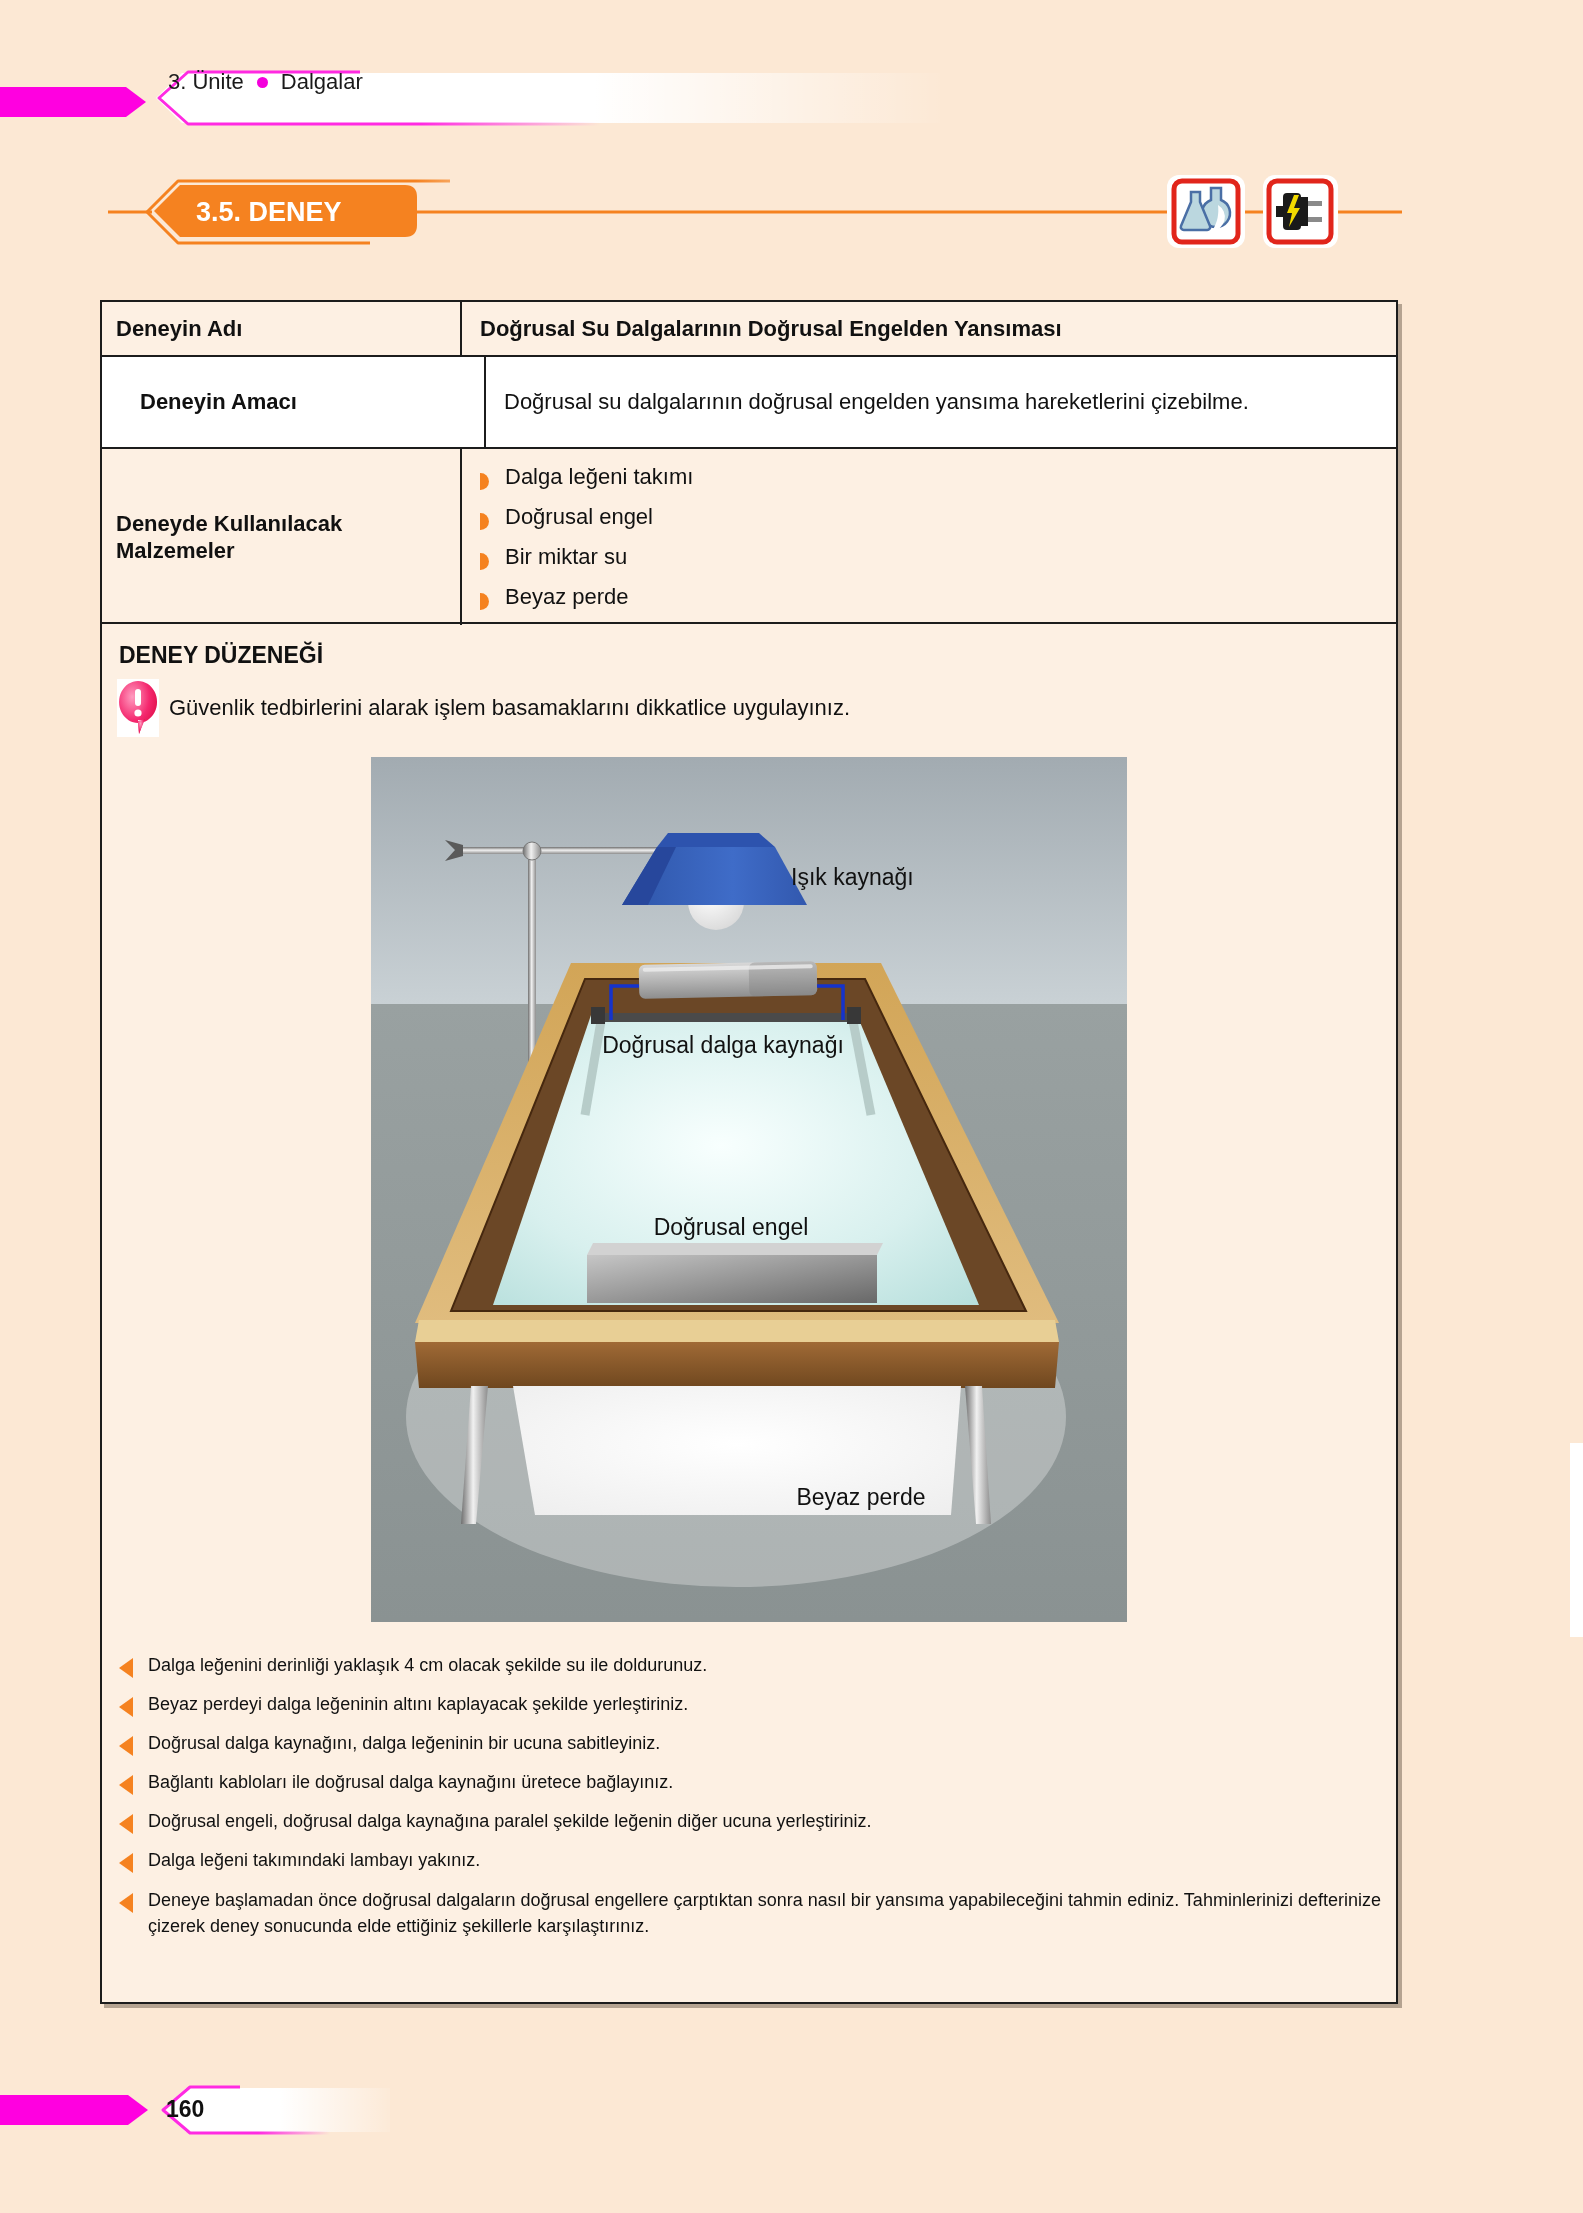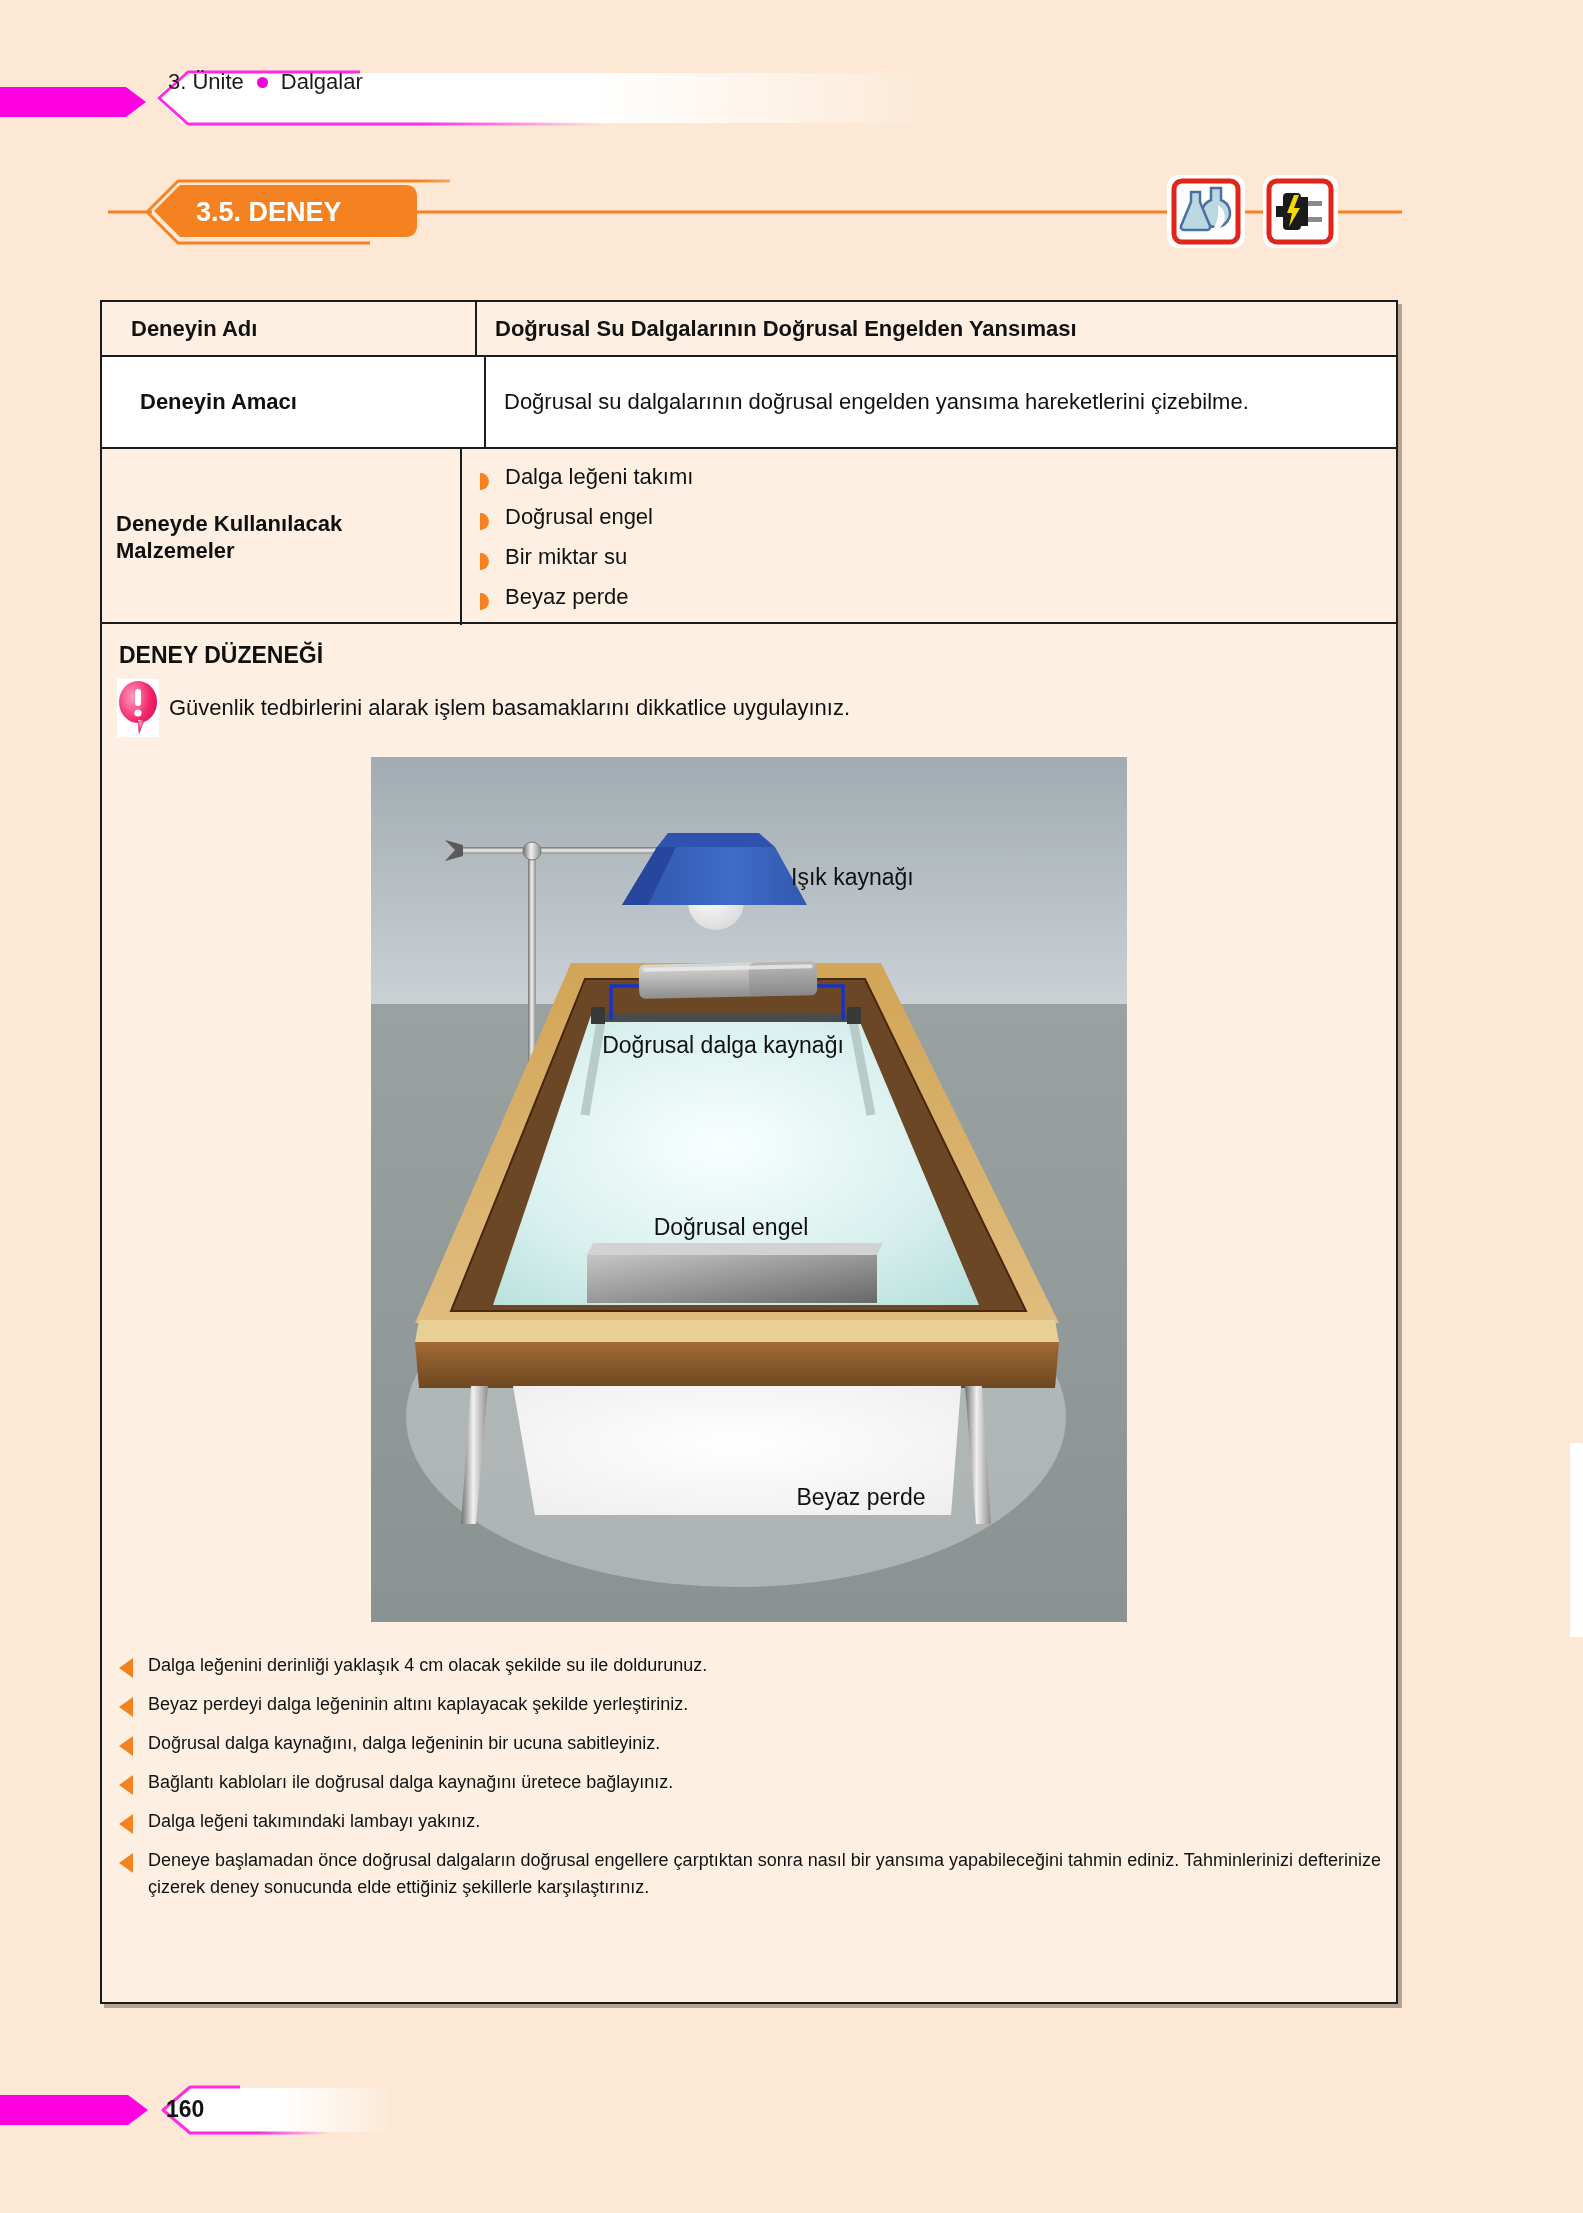--- a/index.html
+++ b/index.html
@@ -13,21 +13,21 @@
   .hdr-dot{width:11px;height:11px;border-radius:50%;background:#F400DC;display:inline-block;}
 
   
   .main-box{position:absolute;left:100px;top:300px;width:1298px;height:1704px;
             background:#FDF0E3;border:2px solid #1c1c1c;box-sizing:border-box;
             box-shadow:4px 4px 0 rgba(95,80,65,.45);}
   .trow{display:grid;grid-template-columns:360px 1fr;border-bottom:2px solid #1c1c1c;}
   .tlabel{border-right:2px solid #1c1c1c;padding:8px 10px 8px 14px;font-weight:bold;font-size:22px;
           display:flex;align-items:center;line-height:1.25;}
   .tvalue{padding:8px 14px 8px 18px;font-size:22px;display:flex;flex-direction:column;justify-content:center;}
-  .row-name{height:53px;padding-left:15px;}
+  .row-name{height:53px;}
   .row-aim{height:90px;background:#FFFFFF;padding-left:24px;}
   .row-mat{height:173px;}
   .bold{font-weight:bold;}
   .just{text-align:justify;line-height:1.45;}
   .mat-item{display:flex;align-items:flex-end;gap:16px;margin:7px 0;font-size:22px;}
   .half-disc{width:9px;height:17px;background:#F58220;border-radius:0 9px 9px 0;flex:none;}
 
   .section{padding:0 15px;}
   .sec-h{font-weight:bold;font-size:23px;margin:18px 0 0 2px;}
   .warn-row{display:flex;align-items:center;gap:10px;margin:10px 0 0 0;}
@@ -283,20 +283,24 @@
       <div class="step">
           <span class="tri"></span>
           <span class="step-text">Doğrusal dalga kaynağını, dalga leğeninin bir ucuna sabitleyiniz.</span>
         </div>
       <div class="step">
           <span class="tri"></span>
           <span class="step-text">Bağlantı kabloları ile doğrusal dalga kaynağını üretece bağlayınız.</span>
         </div>
       <div class="step">
           <span class="tri"></span>
+          <span class="step-text">Doğrusal engeli, doğrusal dalga kaynağına paralel şekilde leğenin diğer ucuna yerleştiriniz.</span>
+        </div>
+      <div class="step">
+          <span class="tri"></span>
           <span class="step-text">Dalga leğeni takımındaki lambayı yakınız.</span>
         </div>
       <div class="step">
           <span class="tri"></span>
           <span class="step-text just">Deneye başlamadan önce doğrusal dalgaların doğrusal engellere çarptıktan sonra nasıl bir yansıma yapabileceğini tahmin ediniz. Tahminlerinizi defterinize çizerek deney sonucunda elde ettiğiniz şekillerle karşılaştırınız.</span>
         </div>
     </div>
   </div>
 </div>
 

